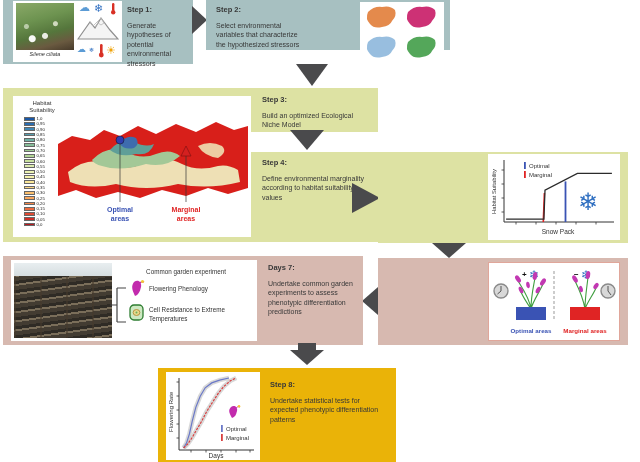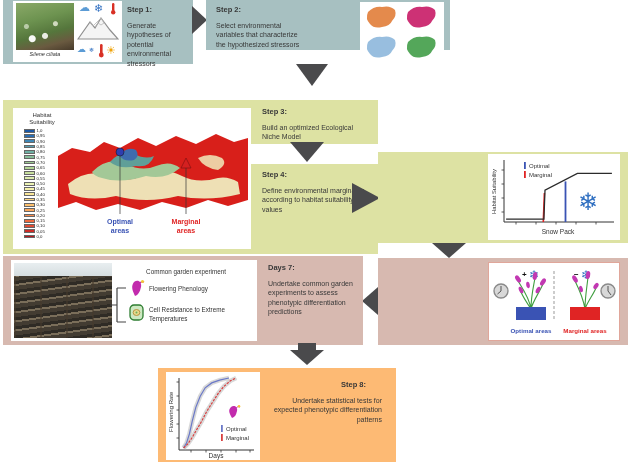--- a/index.html
+++ b/index.html
@@ -1,21 +1,21 @@
 <!DOCTYPE html>
 <html><head>
 <meta charset="utf-8">
 <style>
   html,body{margin:0;padding:0;background:#fff;}
   #canvas{position:relative;width:640px;height:462px;background:#ffffff;overflow:hidden;
           font-family:"Liberation Sans",sans-serif;color:#383838;}
   .abs{position:absolute;}
   .box{position:absolute;}
   .panel{position:absolute;background:#fff;}
-  .step-title{font-weight:bold;font-size:7.5px;margin:0 16px 7px 0;}
+  .step-title{font-weight:bold;font-size:7.5px;margin:0 0 7px 0;}
   .step-body{font-size:7px;line-height:1.35;margin:0;}
   
   .arr{position:absolute;width:0;height:0;}
   .arr-right{border-top:14px solid transparent;border-bottom:14px solid transparent;border-left:15px solid #4a4a4c;}
   .arr-right-big{border-top:15px solid transparent;border-bottom:15px solid transparent;border-left:28px solid #4a4a4c;}
   .arr-left{border-top:14px solid transparent;border-bottom:14px solid transparent;border-right:16px solid #4a4a4c;}
   .arr-down{border-left:16px solid transparent;border-right:16px solid transparent;border-top:22px solid #4a4a4c;}
   .arr-down-sm{border-left:17px solid transparent;border-right:17px solid transparent;border-top:15px solid #4a4a4c;}
   .arr-down-md{border-left:17px solid transparent;border-right:17px solid transparent;border-top:20px solid #4a4a4c;}
   .arr-stem{position:absolute;background:#4a4a4c;}
@@ -95,21 +95,21 @@
           </g>
         <g transform="translate(44,32)">
             <path d="M4,8 Q10,2 18,3 Q26,1 31,6 Q33,12 28,17 Q26,22 18,23 Q10,25 6,20 Q1,15 4,8 Z" fill="#45a04c" opacity="0.92"></path>
           </g>
       </svg>
     </div>
   </div>
 
   <div class="arr arr-down" style="left:296px;top:64px;"></div>
 
-  <div class="box" style="left:3px;top:100px;width:375px;height:154px;background:#dde2a3;">
+  <div class="box" style="left:3px;top:88px;width:375px;height:154px;background:#dde2a3;">
     <div class="panel" style="left:10px;top:8px;width:238px;height:141px;"></div>
 
     <div class="abs map-title" style="left:14px;top:12px;width:50px;">
       <div>Habitat</div>
       <div>Suitability</div>
     </div>
     <div class="abs" style="left:21px;top:28px;">
         <div class="leg-row">
           <span class="leg-sw" style="background: rgb(26, 87, 165);"></span>
           <span class="leg-tx">1,0</span>
@@ -329,21 +329,21 @@
     </div>
     <div class="abs" style="left:265px;top:7px;width:90px;">
       <p class="step-title">Days 7:</p>
       <p class="step-body">Undertake common garden experiments to assess phenotypic differentiation predictions</p>
     </div>
   </div>
 
   <div class="arr-stem" style="left:298px;top:343px;width:18px;height:8px;"></div>
   <div class="arr arr-down-sm" style="left:290px;top:350px;"></div>
 
-  <div class="box" style="left:158px;top:368px;width:238px;height:94px;background:#fdba74;text-align:right;">
+  <div class="box" style="left:158px;top:368px;width:238px;height:94px;background:#eab308;">
     <div class="panel" style="left:8px;top:4px;width:94px;height:88px;">
       <svg width="94" height="88" viewBox="0 0 94 88">
         <line x1="13" y1="78" x2="88" y2="78" stroke="#333" stroke-width="1"></line>
         <line x1="13" y1="78" x2="13" y2="6" stroke="#333" stroke-width="1"></line>
         <g stroke="#333" stroke-width="0.8">
           <line x1="25" y1="78" x2="25" y2="80.5"></line>
             <line x1="40" y1="78" x2="40" y2="80.5"></line>
           <line x1="55" y1="78" x2="55" y2="80.5"></line>
             <line x1="70" y1="78" x2="70" y2="80.5"></line>
           <line x1="84" y1="78" x2="84" y2="80.5"></line>

